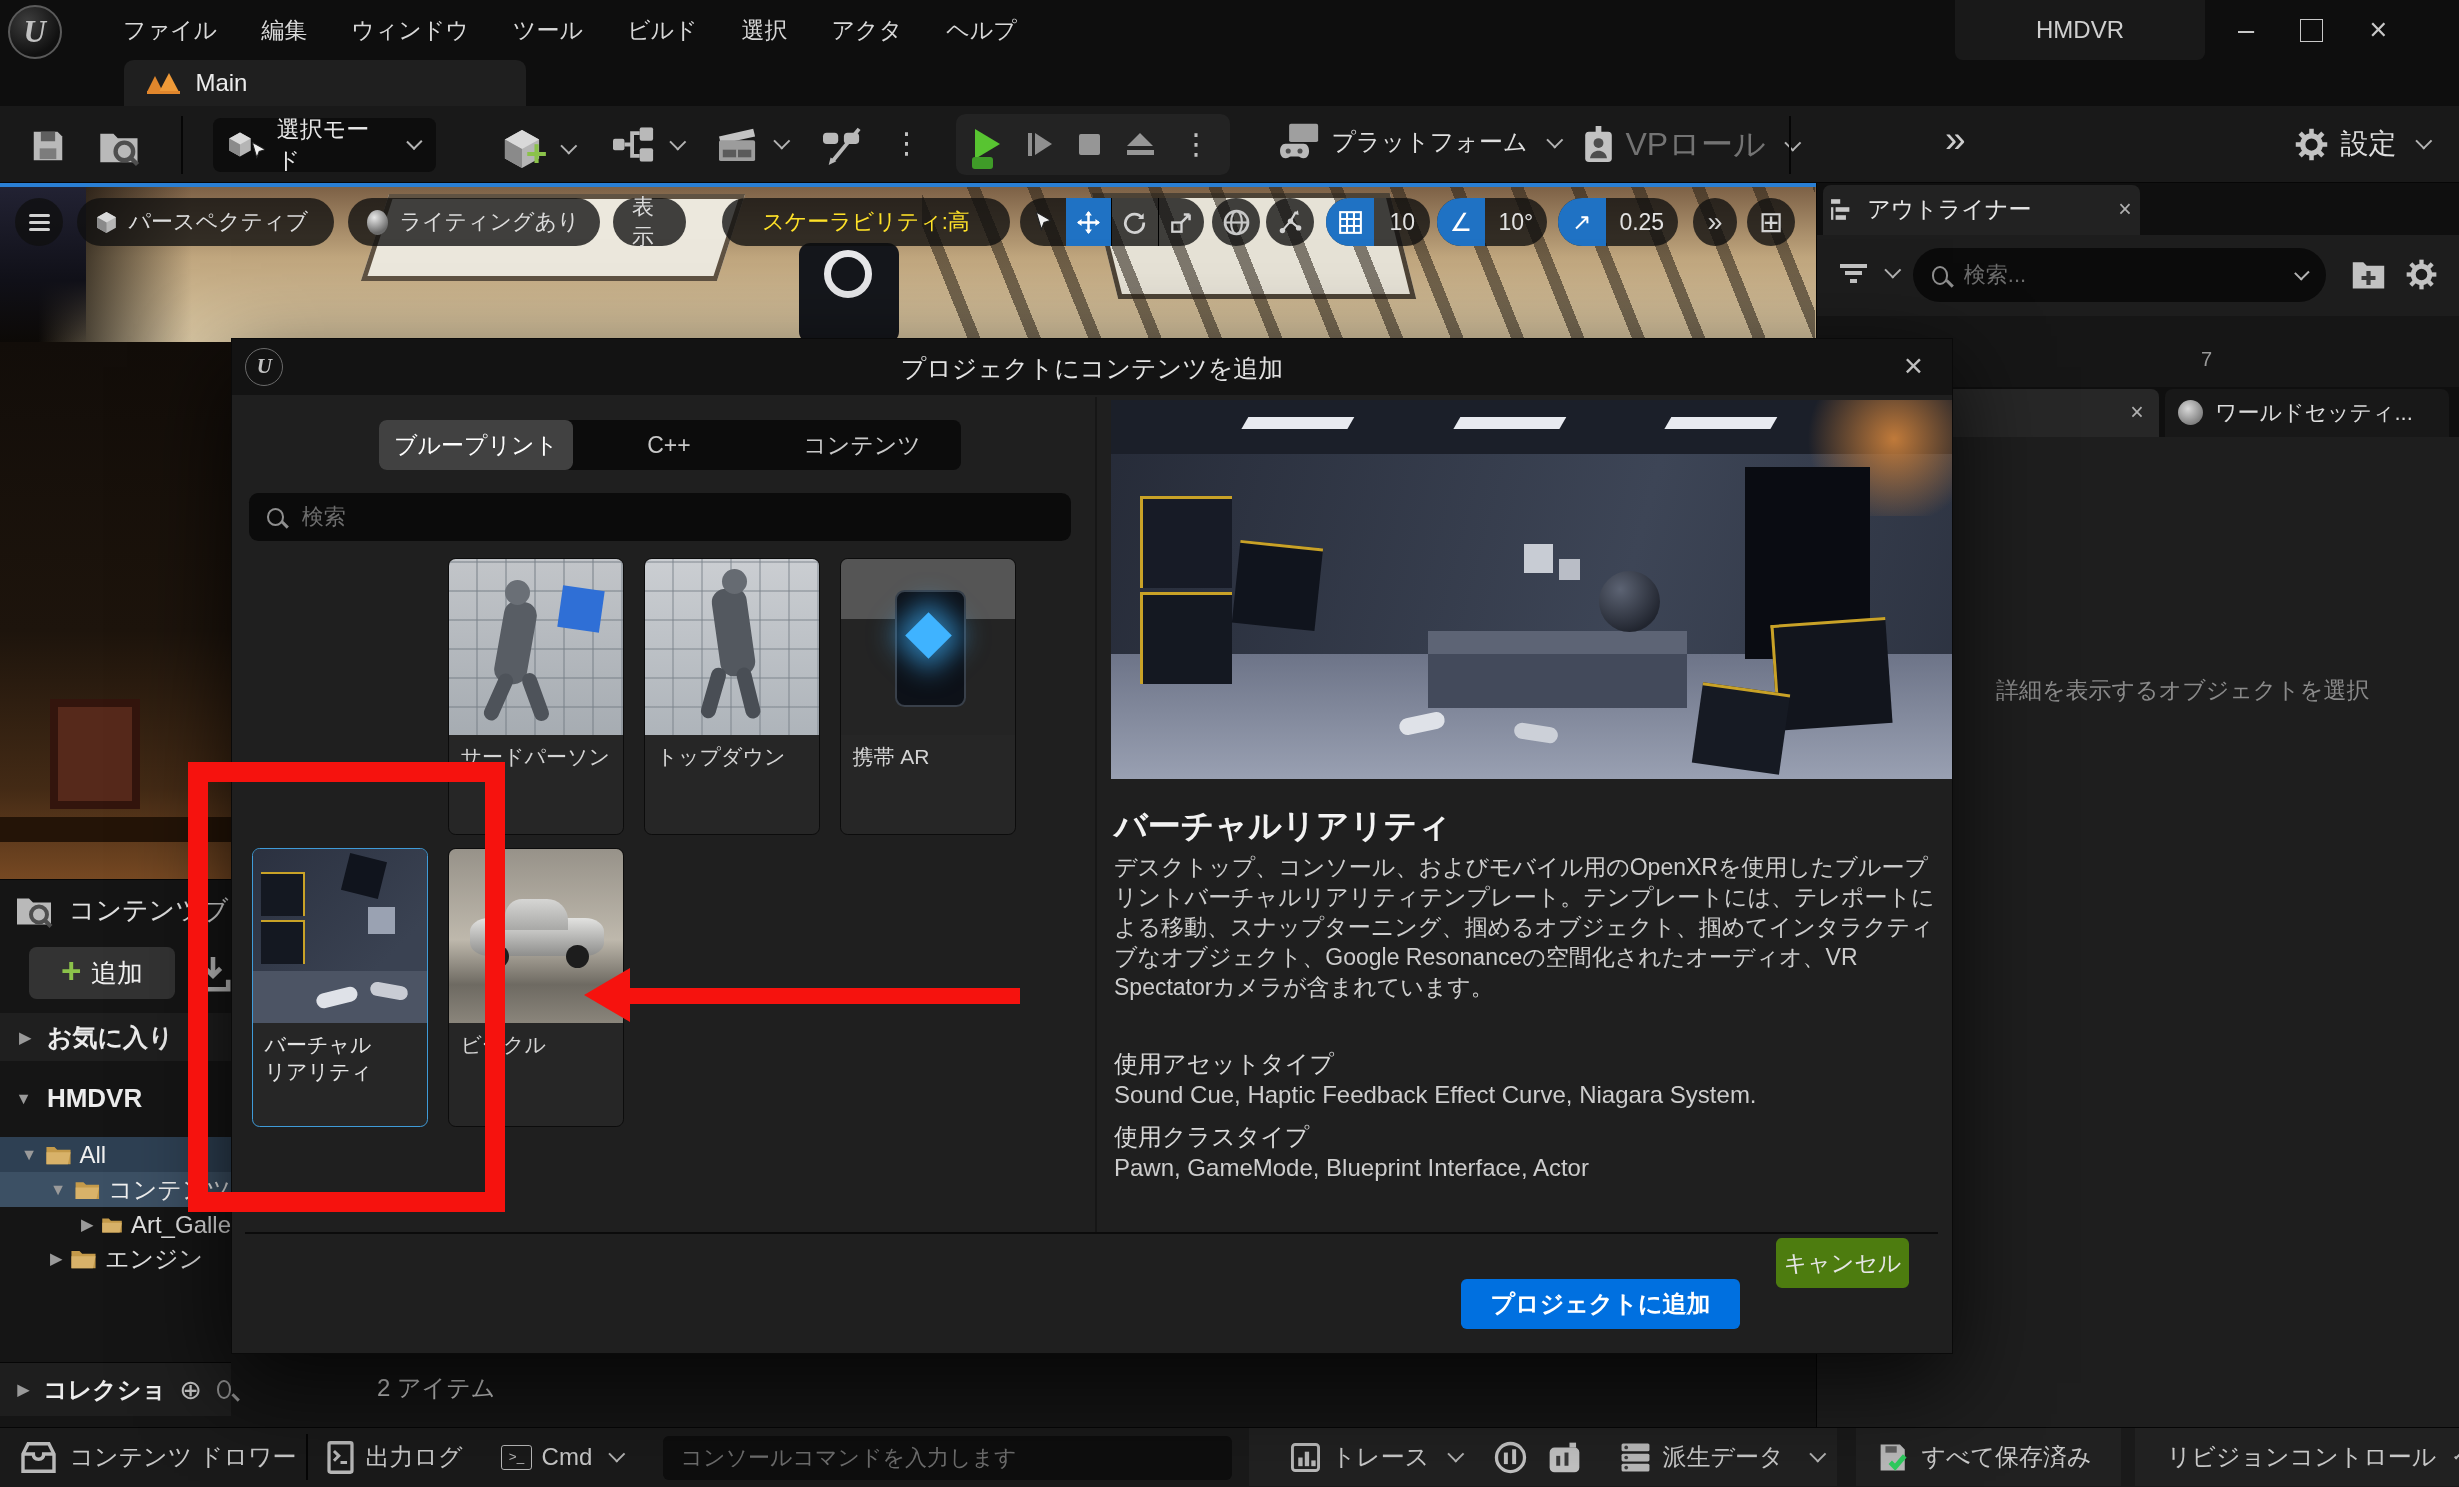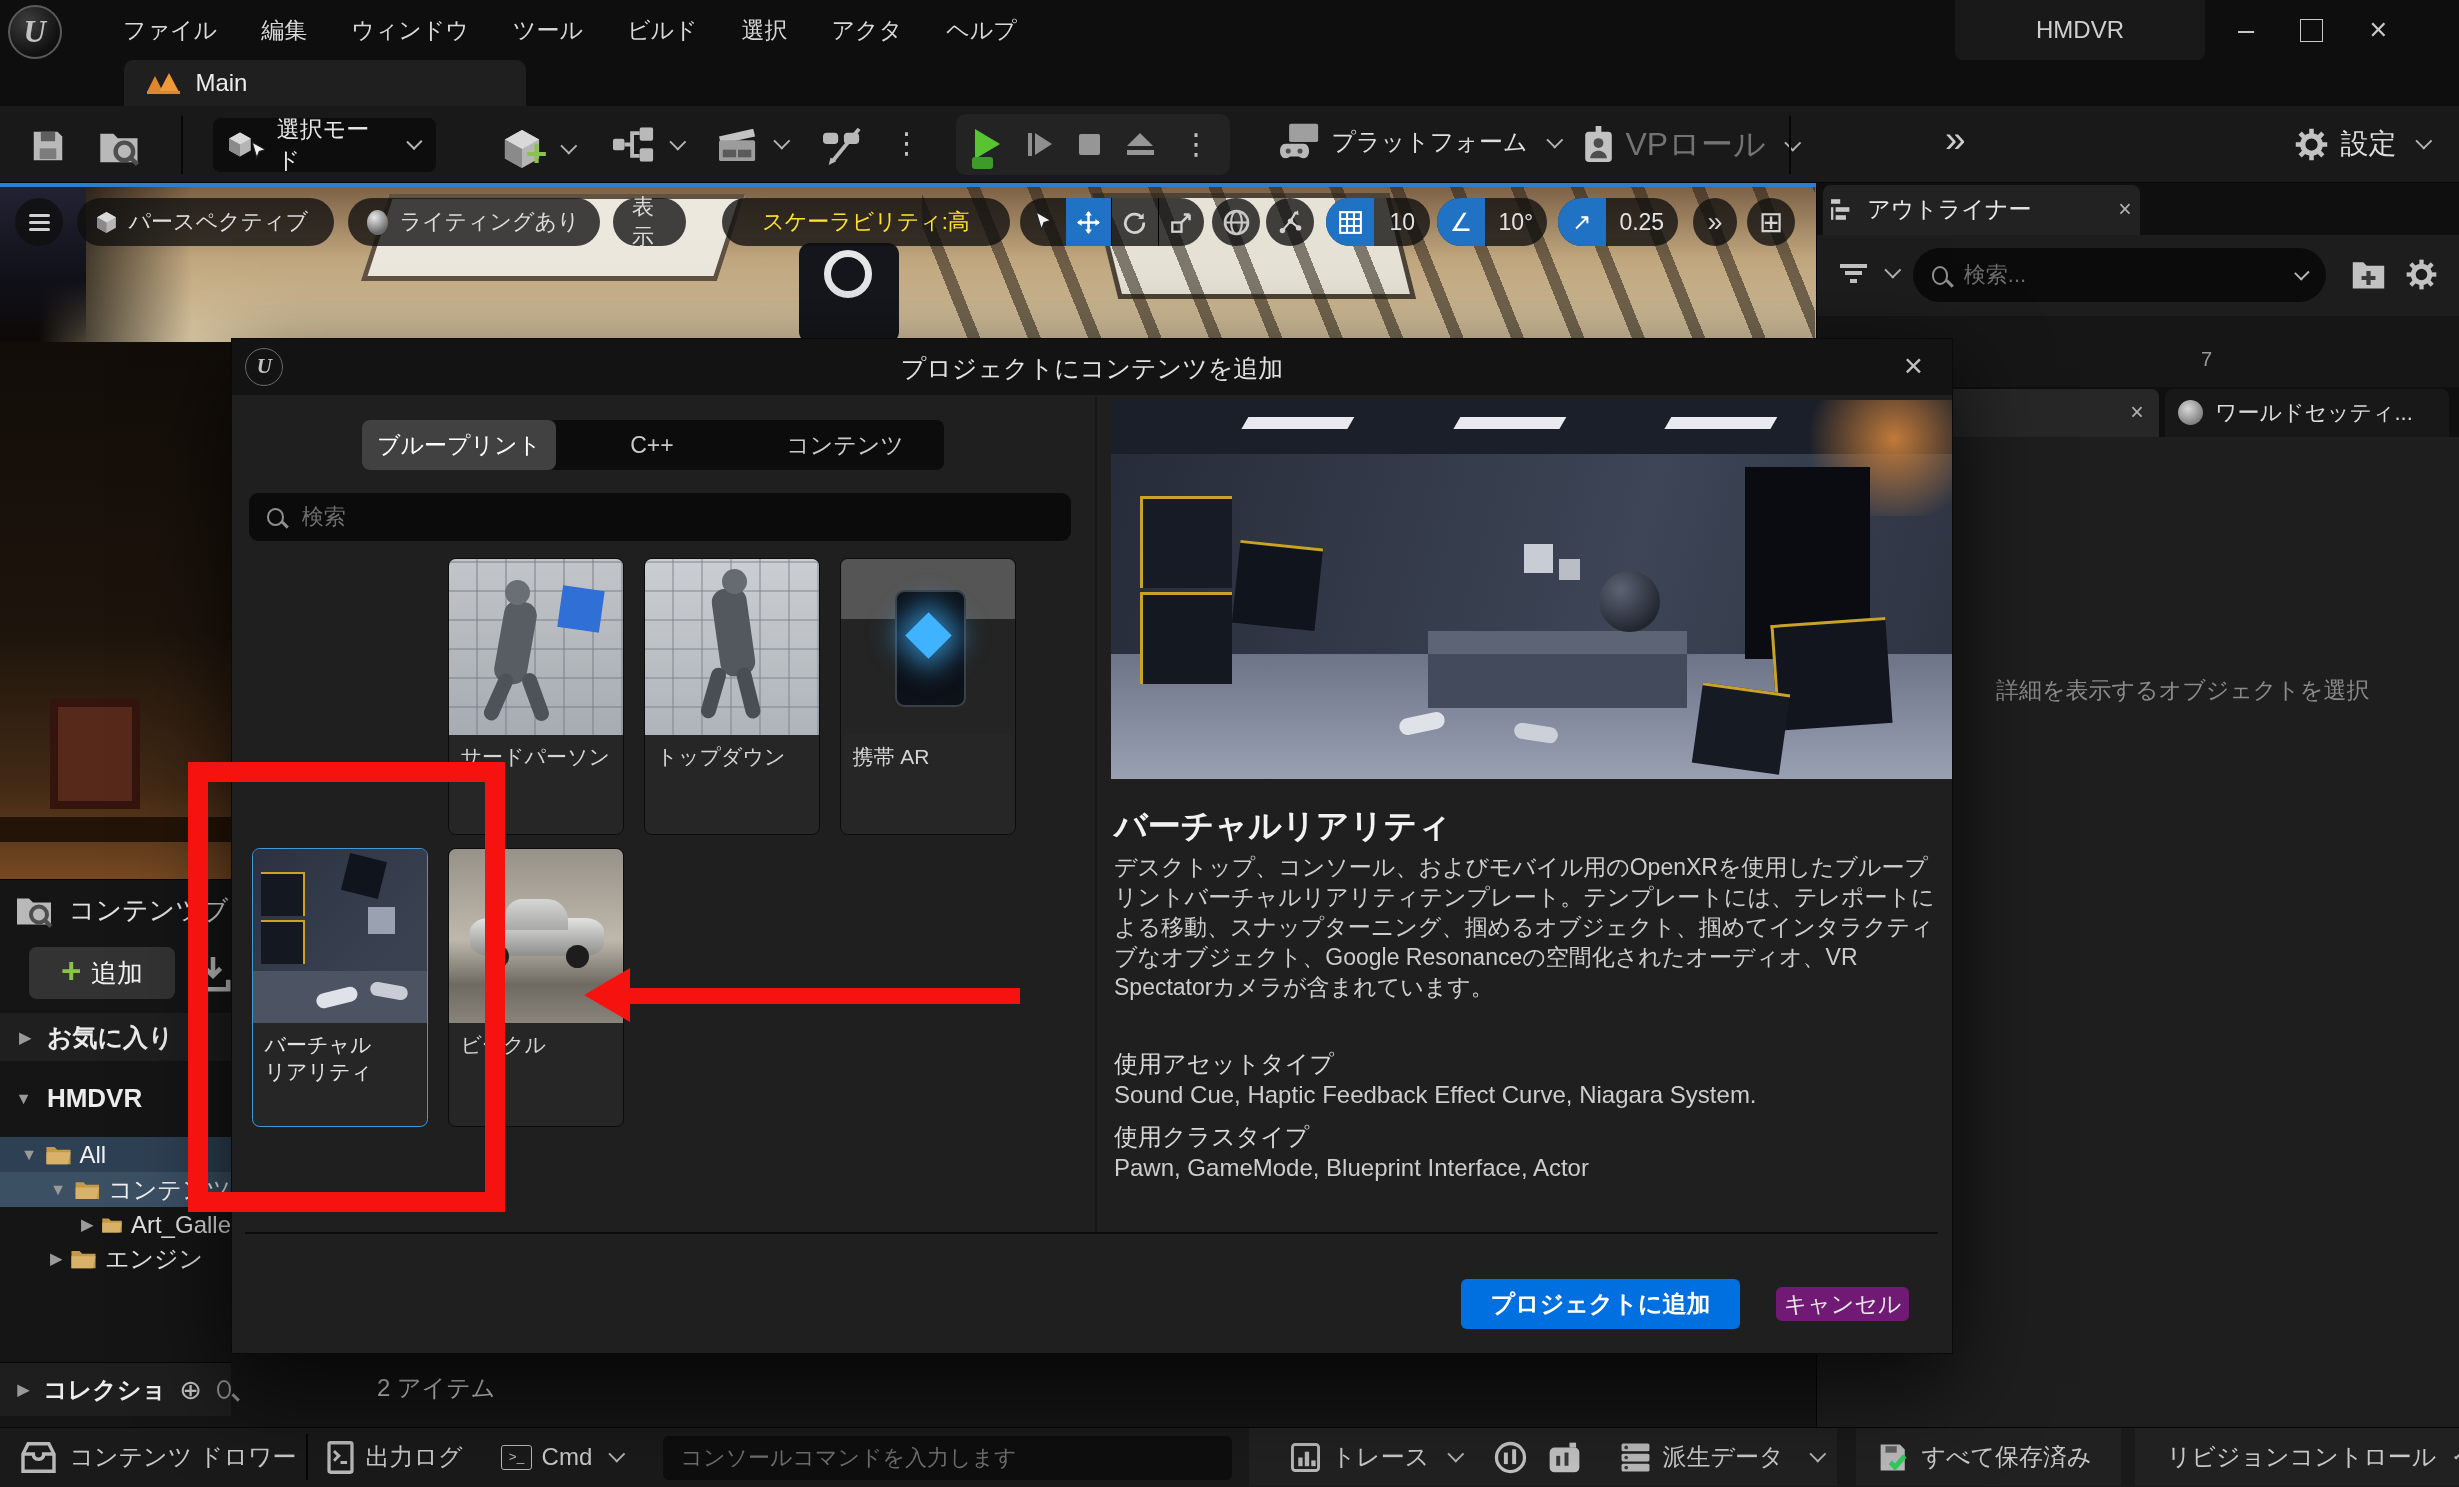--- a/index.html
+++ b/index.html
@@ -601,21 +601,21 @@
   <div class="abs" style="left:231px;top:338px;width:1722px;height:1016px;background:#1f1f1f;border:1px solid #0a0a0a;box-shadow:0 29px 86px rgba(0,0,0,.75);box-sizing:border-box;z-index:20;">
 
     <div class="abs" style="left:0;top:0;width:1720px;height:56px;background:#131313;">
       <div class="abs" style="left:13.4px;top:8.6px;width:38px;height:38px;border-radius:50%;border:1.9px solid #6a6a6a;box-sizing:border-box;display:flex;align-items:center;justify-content:center;">
         <span style="font-family:'Liberation Serif','DejaVu Serif',serif;font-style:italic;font-weight:bold;font-size:21px;color:#c2c2c2;">U</span>
       </div>
       <div class="abs" style="left:0;top:13.4px;width:1720px;text-align:center;font-size:25px;color:#e2e2e2;">プロジェクトにコンテンツを追加</div>
       <span style="position:absolute;right:29px;top:7.7px;font-size:33px;color:#c0c0c0;">×</span>
     </div>
 
-    <div class="abs row" style="left:130px;top:81px;width:582px;height:50px;background:#0c0c0c;border-radius:7.7px;">
+    <div class="abs row" style="left:147px;top:81px;width:582px;height:50px;background:#0c0c0c;border-radius:7.7px;">
       <span style="width:194px;height:50px;background:#414141;border-radius:7.7px;display:flex;align-items:center;justify-content:center;font-size:23px;color:#fff;">ブループリント</span>
       <span style="width:192px;height:50px;display:flex;align-items:center;justify-content:center;font-size:23px;color:#c9c9c9;">C++</span>
       <span style="width:194px;height:50px;display:flex;align-items:center;justify-content:center;font-size:23px;color:#c9c9c9;">コンテンツ</span>
     </div>
 
     <div class="abs row" style="left:17.3px;top:154px;width:822px;height:48px;background:#0b0b0b;border-radius:9.6px;padding:0 17.3px;box-sizing:border-box;gap:15.4px;">
       <span class="mag"></span>
       <input class="ghost" placeholder="検索" style="">
     </div>
 
@@ -697,21 +697,21 @@
     <div class="abs" style="left:882px;top:513px;width:828px;font-size:23px;line-height:30px;color:#cdcdcd;">デスクトップ、コンソール、およびモバイル用のOpenXRを使用したブループリントバーチャルリアリティテンプレート。テンプレートには、テレポートによる移動、スナップターニング、掴めるオブジェクト、掴めてインタラクティブなオブジェクト、Google Resonanceの空間化されたオーディオ、VR Spectatorカメラが含まれています。</div>
     <div class="abs" style="left:882px;top:709px;font-size:24px;color:#d8d8d8;">使用アセットタイプ</div>
     <div class="abs" style="left:882px;top:742px;font-size:24px;color:#cdcdcd;">Sound Cue, Haptic Feedback Effect Curve, Niagara System.</div>
     <div class="abs" style="left:882px;top:782px;font-size:24px;color:#d8d8d8;">使用クラスタイプ</div>
     <div class="abs" style="left:882px;top:815px;font-size:24px;color:#cdcdcd;">Pawn, GameMode, Blueprint Interface, Actor</div>
 
     <div class="abs" style="left:13.4px;top:893px;width:1693px;height:1.9px;background:#0b0b0b;"></div>
     <div class="abs" style="left:1229px;top:940px;width:279px;height:50px;background:#0070e0;border-radius:5.8px;display:flex;align-items:center;justify-content:center;">
       <span style="font-size:24px;font-weight:bold;color:#fff;">プロジェクトに追加</span>
     </div>
-    <div class="abs" style="left:1544px;top:948px;width:133px;height:34px;background:#701a75;border-radius:5.8px;display:flex;align-items:center;justify-content:center;">
+    <div class="abs" style="left:1544px;top:899px;width:133px;height:50px;background:#4d7c0f;border-radius:5.8px;display:flex;align-items:center;justify-content:center;">
       <span style="font-size:23px;color:#e6e6e6;">キャンセル</span>
     </div>
   </div>
 
   <div class="abs" style="left:188px;top:762px;width:317px;height:450px;border:20px solid #f6120e;box-sizing:border-box;z-index:100;"></div>
   <div class="abs" style="z-index:100;">
     <div style="position:absolute;left:624px;top:988px;width:396px;height:16.3px;background:#f6120e;"></div>
     <div style="position:absolute;left:584px;top:968px;width:0;height:0;border-top:27px solid transparent;border-bottom:27px solid transparent;border-right:46px solid #f6120e;"></div>
   </div>
 

